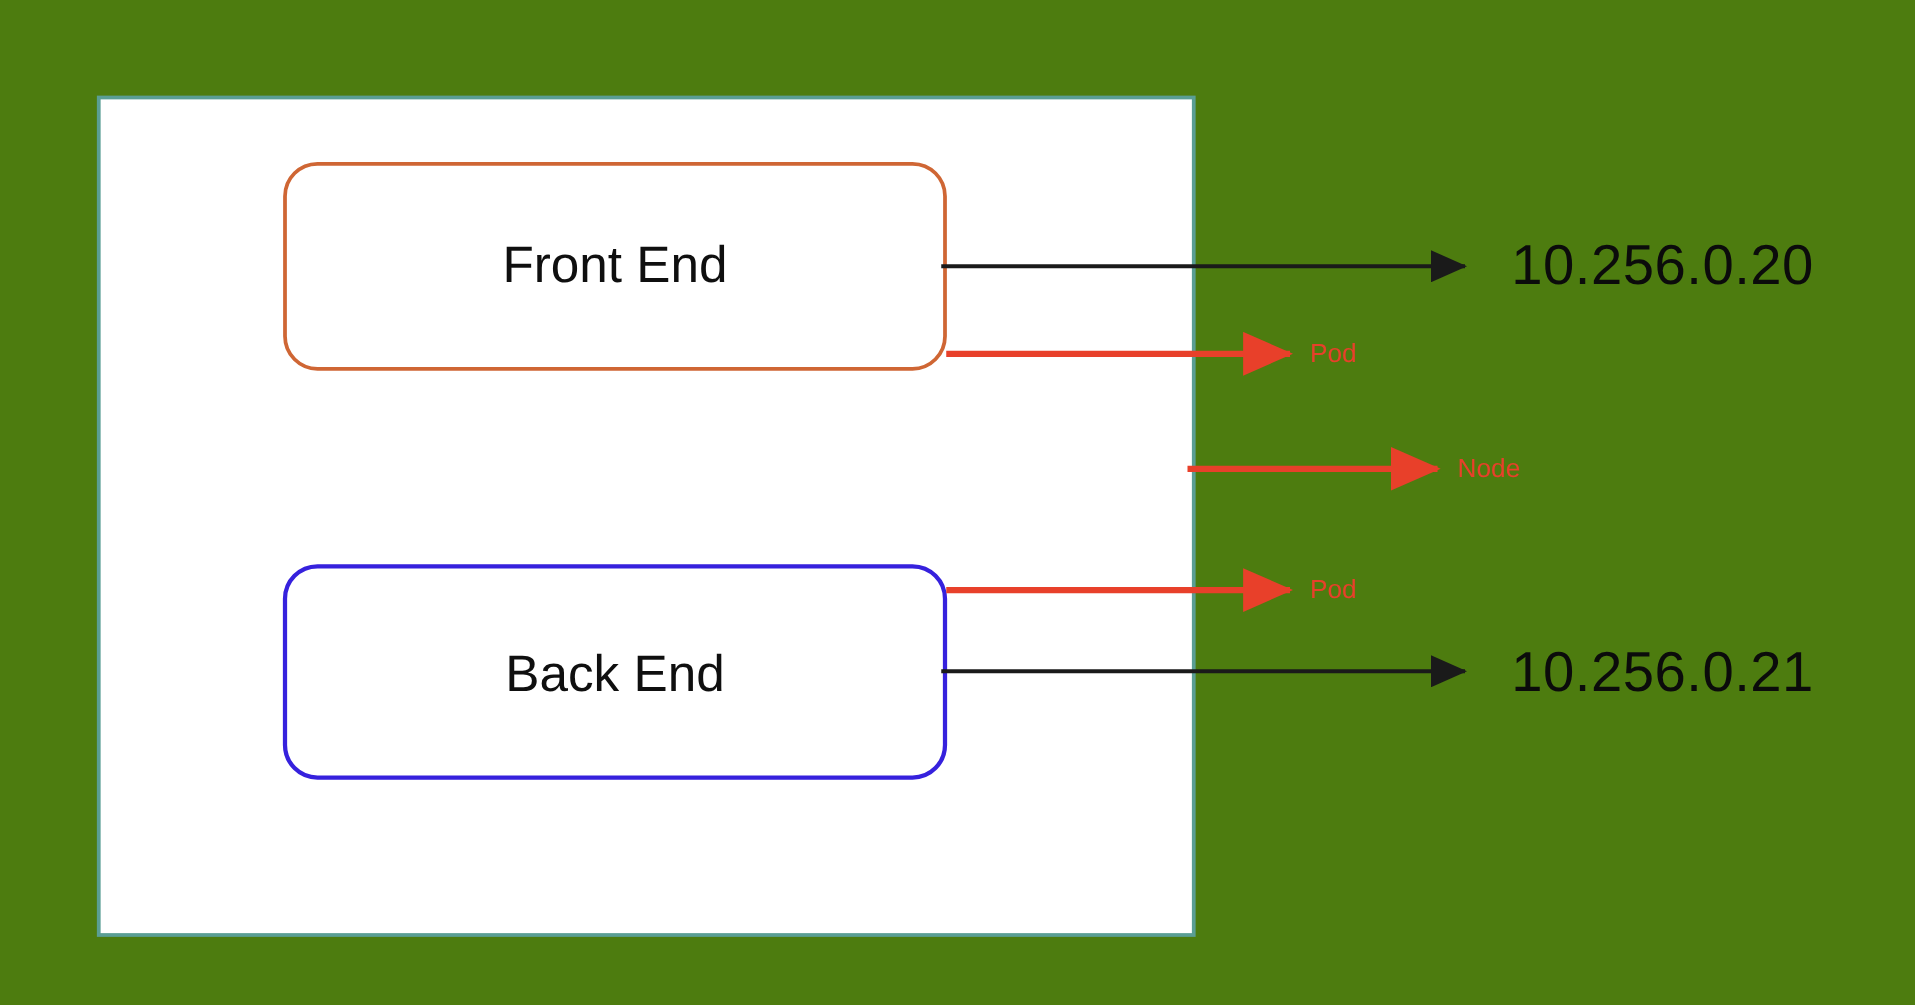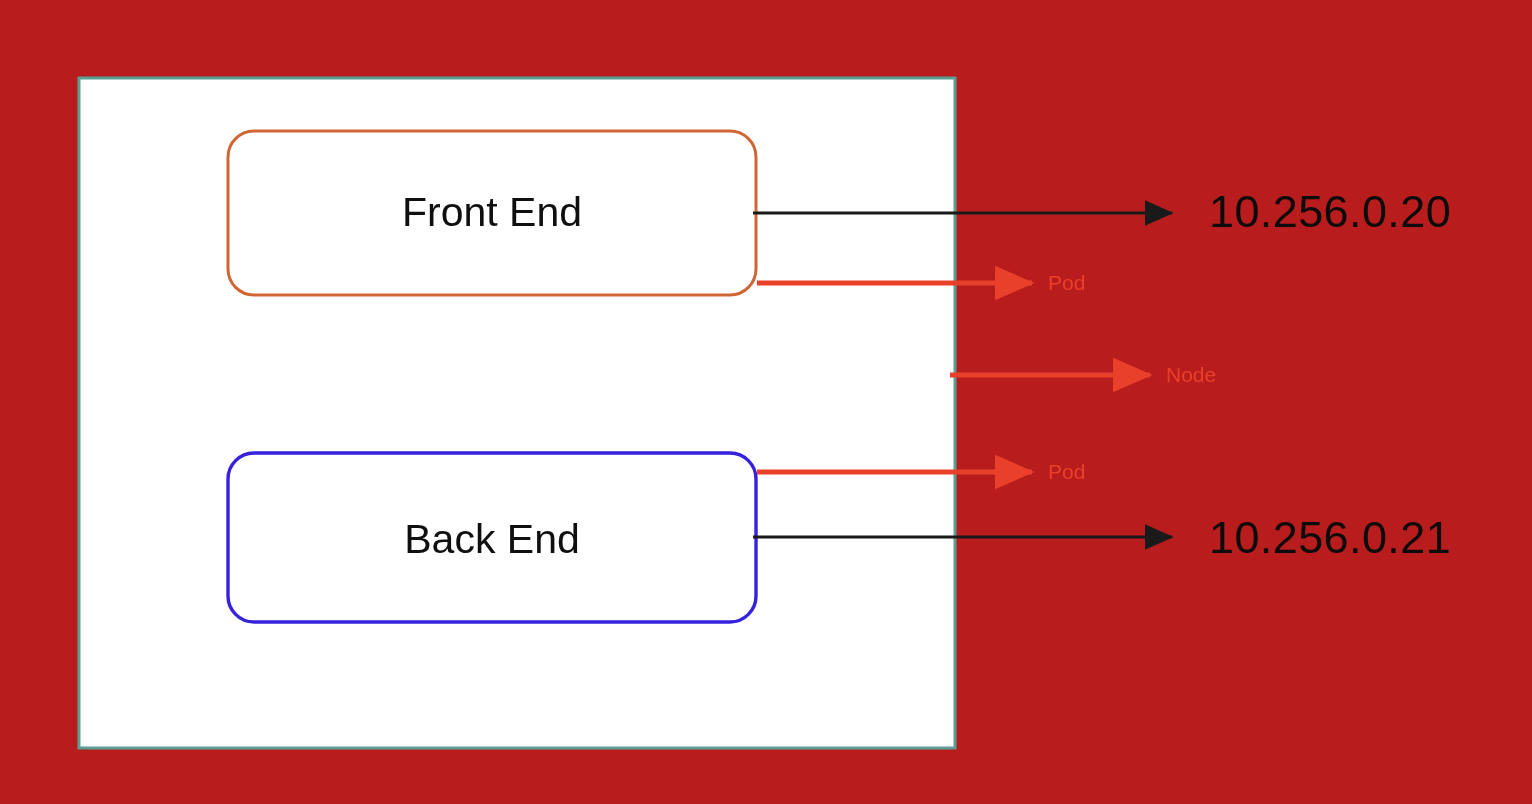--- a/index.html
+++ b/index.html
@@ -7,21 +7,21 @@
     padding: 0;
     background: #ffffff;
   }
   body {
     font-family: "Liberation Sans", sans-serif;
   }
   #canvas {
     position: relative;
     width: 1532px;
     height: 804px;
-    background: #b91c1c;
+    background: #4d7c0f;
     overflow: hidden;
   }
   #diagram-svg {
     position: absolute;
     left: 0;
     top: 0;
     width: 1532px;
     height: 804px;
   }
   .node-box-label {

